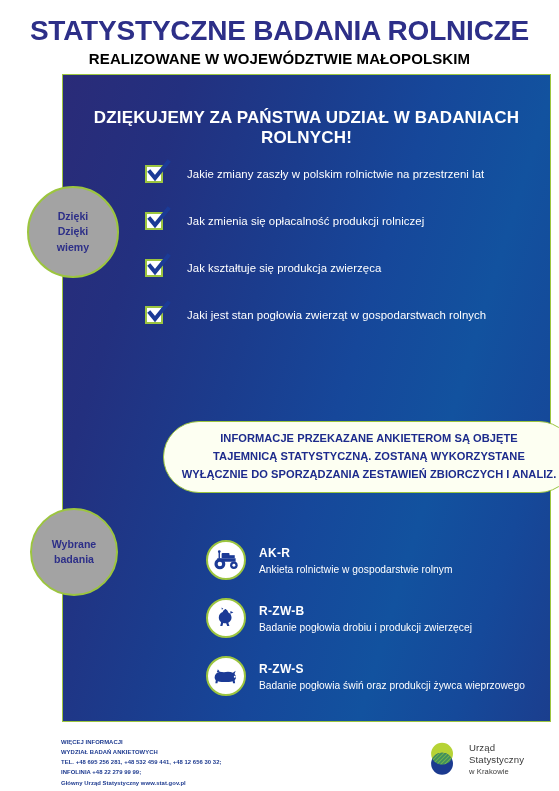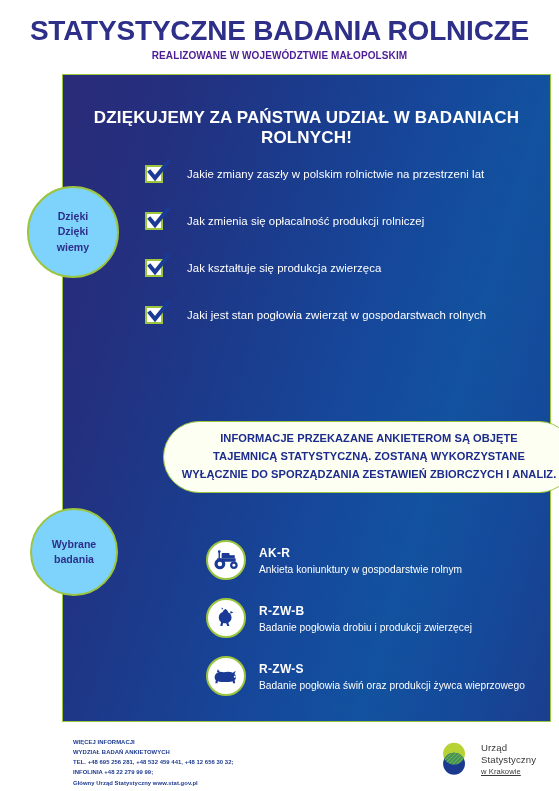--- a/index.html
+++ b/index.html
@@ -31,24 +31,24 @@
     font-size: 28px;
     font-weight: bold;
     letter-spacing: -0.2px;
     color: #2d2f88;
     line-height: 1.05;
     white-space: nowrap;
   }
   .poster-subtitle {
     margin: 0;
     padding-top: 5px;
-    font-size: 10px;
+    font-size: 15px;
     font-weight: bold;
     letter-spacing: 0.1px;
-    color: #4c1d95;
+    color: #000000;
     white-space: nowrap;
   }
 
   
   .panel {
     position: absolute;
     left: 62px;
     top: 74px;
     width: 489px;
     height: 648px;
@@ -112,21 +112,21 @@
     color: #ffffff;
     font-size: 11.4px;
     letter-spacing: 0.05px;
     white-space: nowrap;
   }
 
   
   .badge {
     position: absolute;
     border-radius: 50%;
-    background: #7dd3fc;
+    background: #a3a3a3;
     border: 2px solid #9cc53f;
     box-sizing: border-box;
     display: flex;
     align-items: center;
     justify-content: center;
     text-align: center;
     color: #2d2f88;
     font-size: 10.6px;
     font-weight: bold;
     line-height: 1.45;
@@ -213,21 +213,21 @@
     font-size: 10.2px;
     letter-spacing: 0.05px;
     line-height: 1.35;
     margin-top: 2px;
     white-space: nowrap;
   }
 
   
   .footer {
     position: absolute;
-    left: 12px;
+    left: 0;
     top: 730px;
     width: 528px;
     height: 61px;
   }
   .footer-contact {
     position: absolute;
     left: 61px;
     top: 7px;
     color: #1d3a8f;
     font-size: 5.9px;
@@ -247,21 +247,21 @@
     flex: 0 0 38px;
     width: 38px;
     height: 38px;
   }
   .logo-text {
     margin-left: 7px;
     color: #3a3a3a;
     line-height: 1.3;
   }
   .logo-line1 { font-size: 9.6px; letter-spacing: 0.1px; }
-  .logo-line2 { font-size: 7.6px; letter-spacing: 0.1px; text-decoration: underline; }
+  .logo-line2 { font-size: 7.6px; letter-spacing: 0.1px; }
 </style>
 </head>
 <body>
 
 <div class="header">
   <h1 class="poster-title">STATYSTYCZNE BADANIA ROLNICZE</h1>
   <div class="poster-subtitle">REALIZOWANE W WOJEWÓDZTWIE MAŁOPOLSKIM</div>
 </div>
 
 <div class="panel">
@@ -327,21 +327,21 @@
             <circle cx="8.3" cy="1.4" r="1.5"></circle>
             <circle cx="9" cy="15.5" r="6.2"></circle>
             <circle cx="25" cy="17" r="4.3"></circle>
           </g>
           <circle cx="9" cy="15.5" r="2.6" fill="#ffffff"></circle>
           <circle cx="25" cy="17" r="1.7" fill="#ffffff"></circle>
         </svg>
       </span>
       <span class="survey-text">
         <span class="survey-code">AK-R</span>
-        <span class="survey-desc" style="display:block">Ankieta koniunktury w gospodarstwie rolnym</span>
+        <span class="survey-desc" style="display:block">Ankieta rolnictwie w gospodarstwie rolnym</span>
       </span>
     </div>
 
     <div class="survey-row">
       <span class="survey-icon">
         <svg width="24" height="24" viewBox="0 0 26 26" xmlns="http://www.w3.org/2000/svg">
           <g fill="#1b3a96">
             <path d="M13.5 3.2c-2.1 0-3.8 1.5-4.1 3.4-2.4 .9-4.2 3.1-4.2 5.9 0 2.2 1 4 2.5 5.2l-1 4.1h2.4l.9-3.3c.7 .2 1.4 .3 2.2 .3h1l1.1 3h2.4l-1.2-3.6c2.1-1.1 3.5-3.2 3.5-5.7 0-2.6-1.5-4.8-3.7-5.8-.2-2-2-3.5-4.1-3.5z"></path>
             <path d="M10.1 3.1l-1.9-1.5 .3 2.4z"></path>
             <path d="M17.6 8.3l3.4-1.2-3.1-1.6z"></path>

